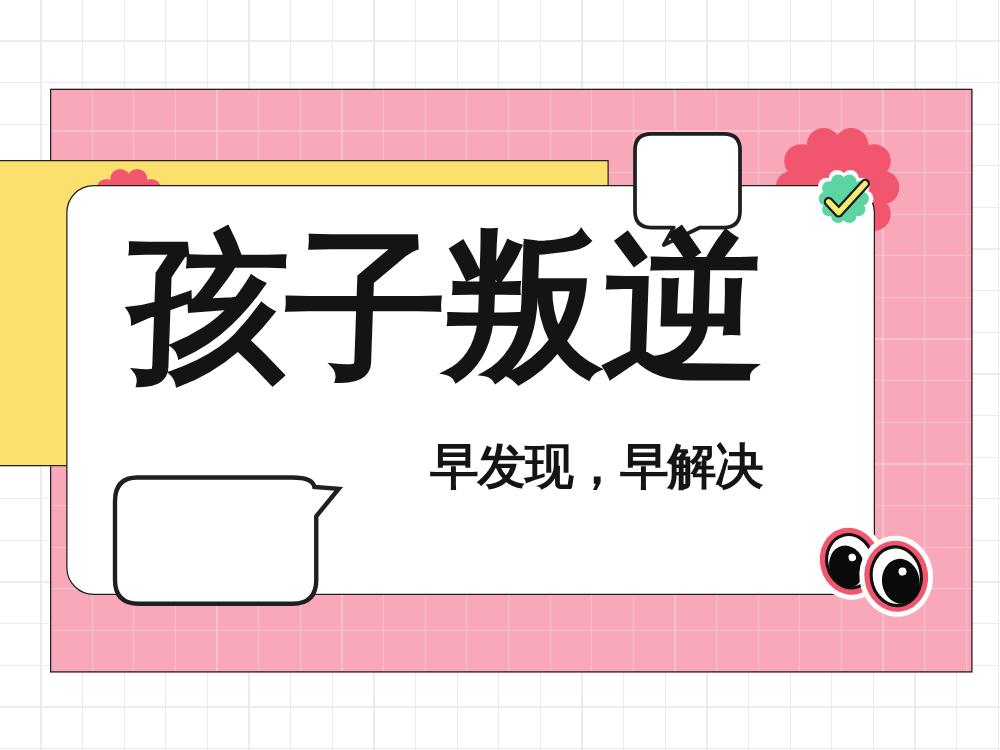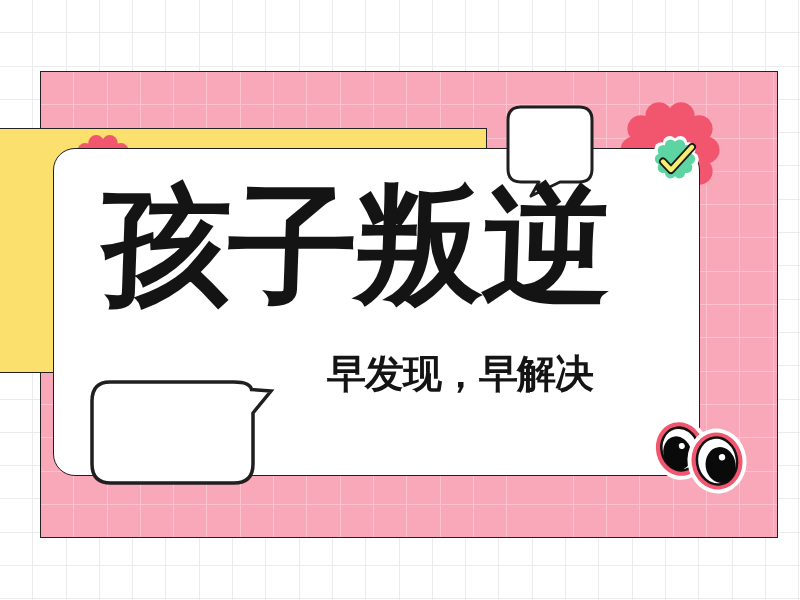--- a/index.html
+++ b/index.html
@@ -38,21 +38,21 @@
     background:#ffffff;border:1.5px solid #1f1f1f;border-radius:22px;
     box-sizing:border-box;
   }
   .svg-layer{left:0;top:0;width:800px;height:600px;}
   .title{
     left:40px;top:181px;width:630px;text-align:center;
     font-size:130px;line-height:1;font-weight:900;color:#141414;
     letter-spacing:-3px;transform:skewX(-2deg);white-space:nowrap;
   }
   .subtitle{
-    left:310px;top:353px;width:300px;text-align:center;
+    left:310px;top:353px;width:300px;text-align:right;
     font-size:39px;line-height:1.1;font-weight:900;color:#141414;
     letter-spacing:-1px;white-space:nowrap;
   }
 </style>
 </head>
 <body>
 
 <div class="abs bg-grid"></div>
 
 <div class="abs pink-panel"></div>

